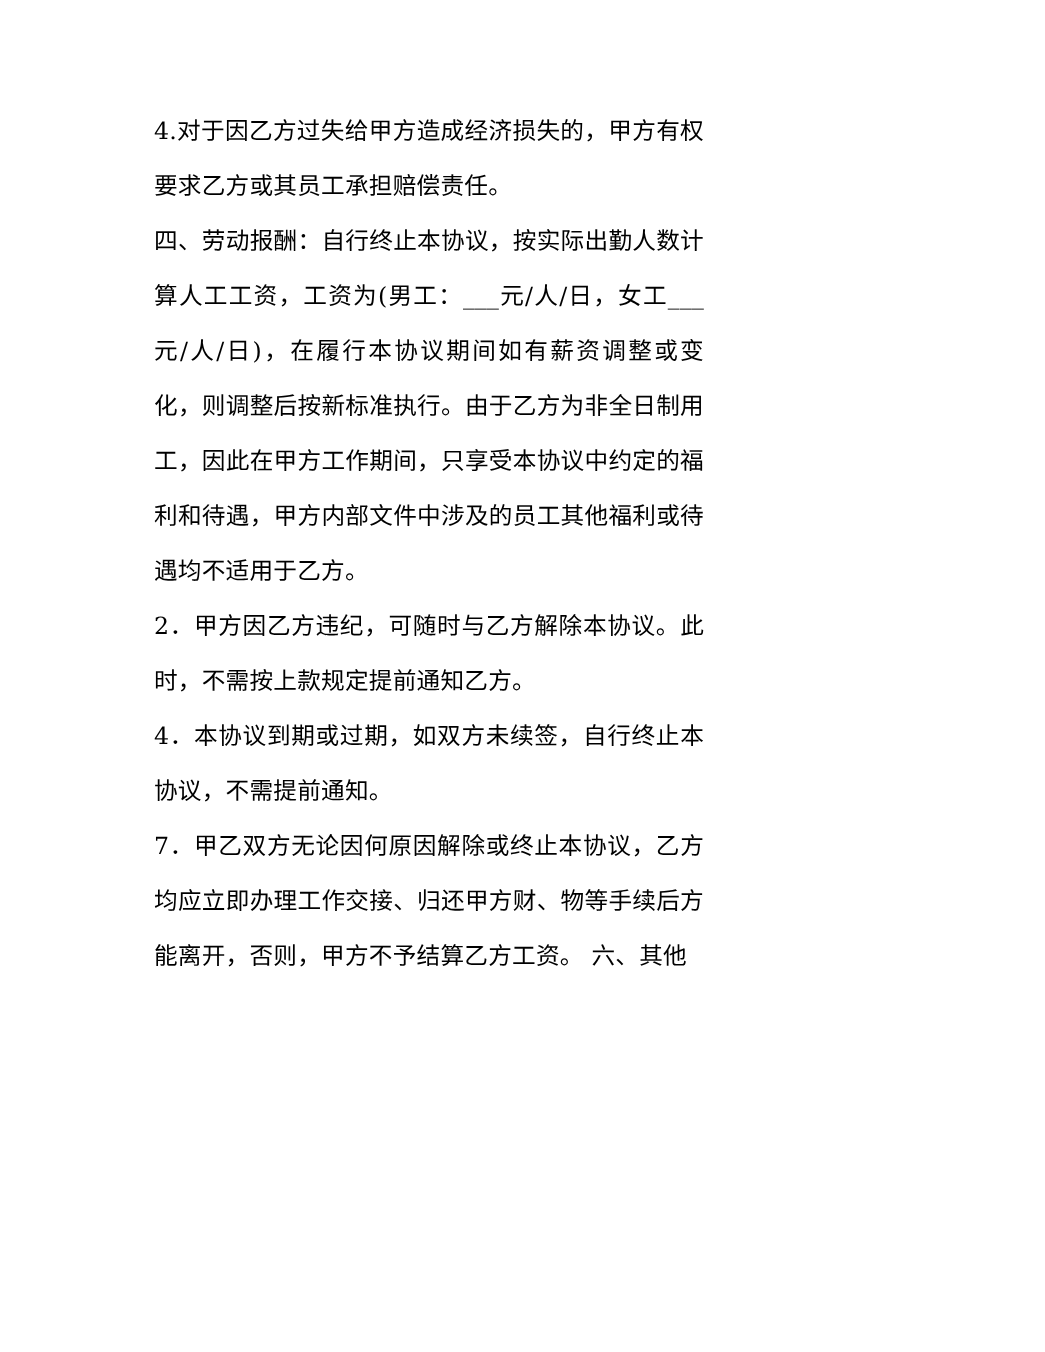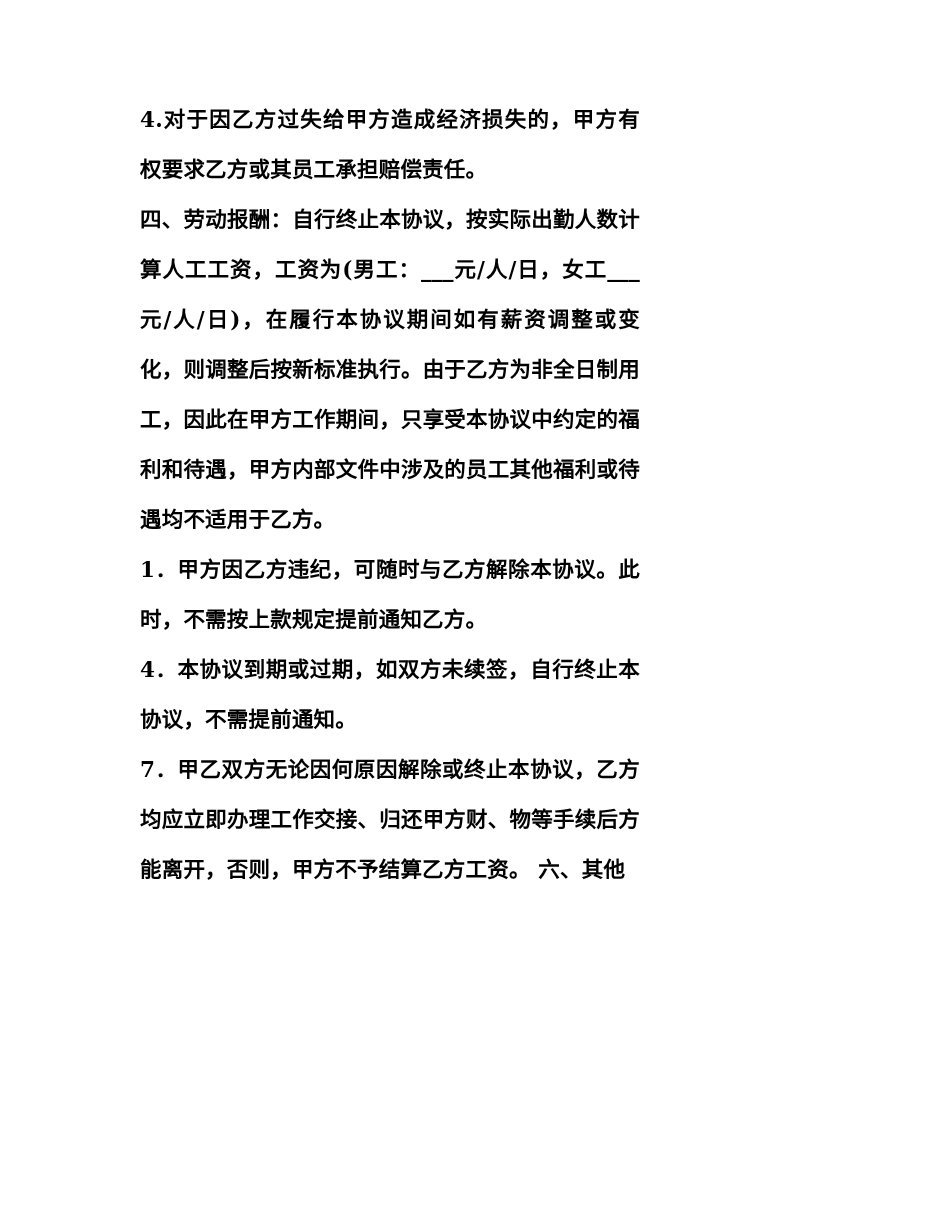--- a/index.html
+++ b/index.html
@@ -15,21 +15,20 @@
     color: #000000;
     position: relative;
     overflow: hidden;
   }
   .page {
     width: 780px;
     height: 1229px;
     box-sizing: border-box;
     padding: 95px 140px 92px 140px;
     position: relative;
-    font-weight: bold;
   }
   .doc-body {
     font-size: 21.5px;
     line-height: 50px;
     letter-spacing: 0.2px;
     text-align: justify;
     text-justify: inter-ideograph;
   }
   .para {
     margin: 0 0 0 0;
@@ -44,17 +43,17 @@
     padding-left: 0;
   }
 </style>
 </head>
 <body>
 
 <div class="page">
   <div class="doc-body">
     <p class="para">4.对于因乙方过失给甲方造成经济损失的，甲方有权要求乙方或其员工承担赔偿责任。</p>
     <p class="para">四、劳动报酬：自行终止本协议，按实际出勤人数计算人工工资，工资为(男工：___元/人/日，女工___元/人/日)，在履行本协议期间如有薪资调整或变化，则调整后按新标准执行。由于乙方为非全日制用工，因此在甲方工作期间，只享受本协议中约定的福利和待遇，甲方内部文件中涉及的员工其他福利或待遇均不适用于乙方。</p>
-    <p class="para">1．甲方因乙方违纪，可随时与乙方解除本协议。此时，不需按上款规定提前通知乙方。</p>
+    <p class="para">2．甲方因乙方违纪，可随时与乙方解除本协议。此时，不需按上款规定提前通知乙方。</p>
     <p class="para">4．本协议到期或过期，如双方未续签，自行终止本协议，不需提前通知。</p>
     <p class="para">7．甲乙双方无论因何原因解除或终止本协议，乙方均应立即办理工作交接、归还甲方财、物等手续后方能离开，否则，甲方不予结算乙方工资。 六、其他</p>
   </div>
 </div>
 
 </body></html>

